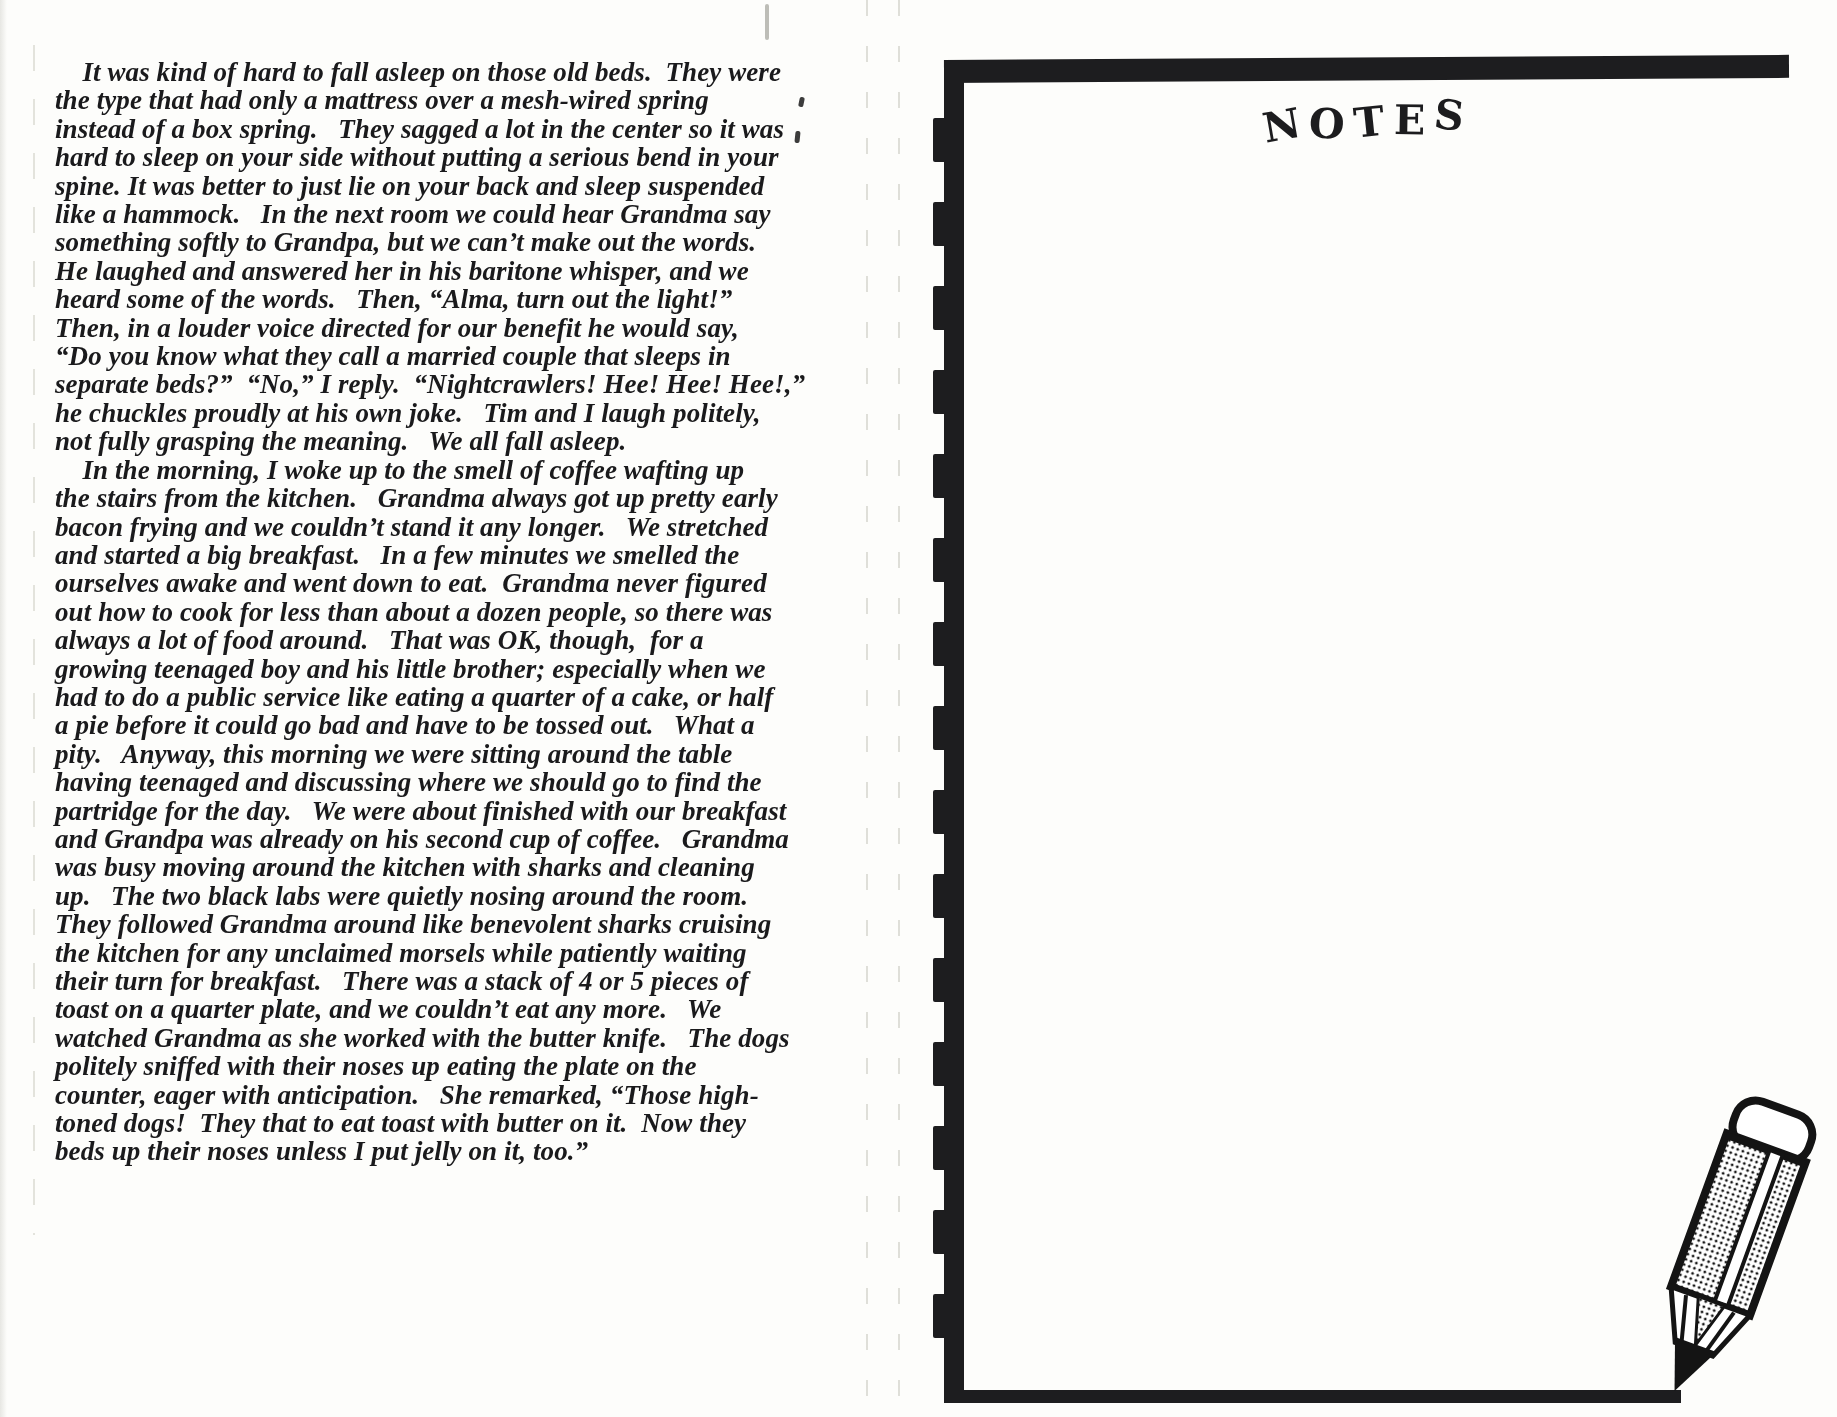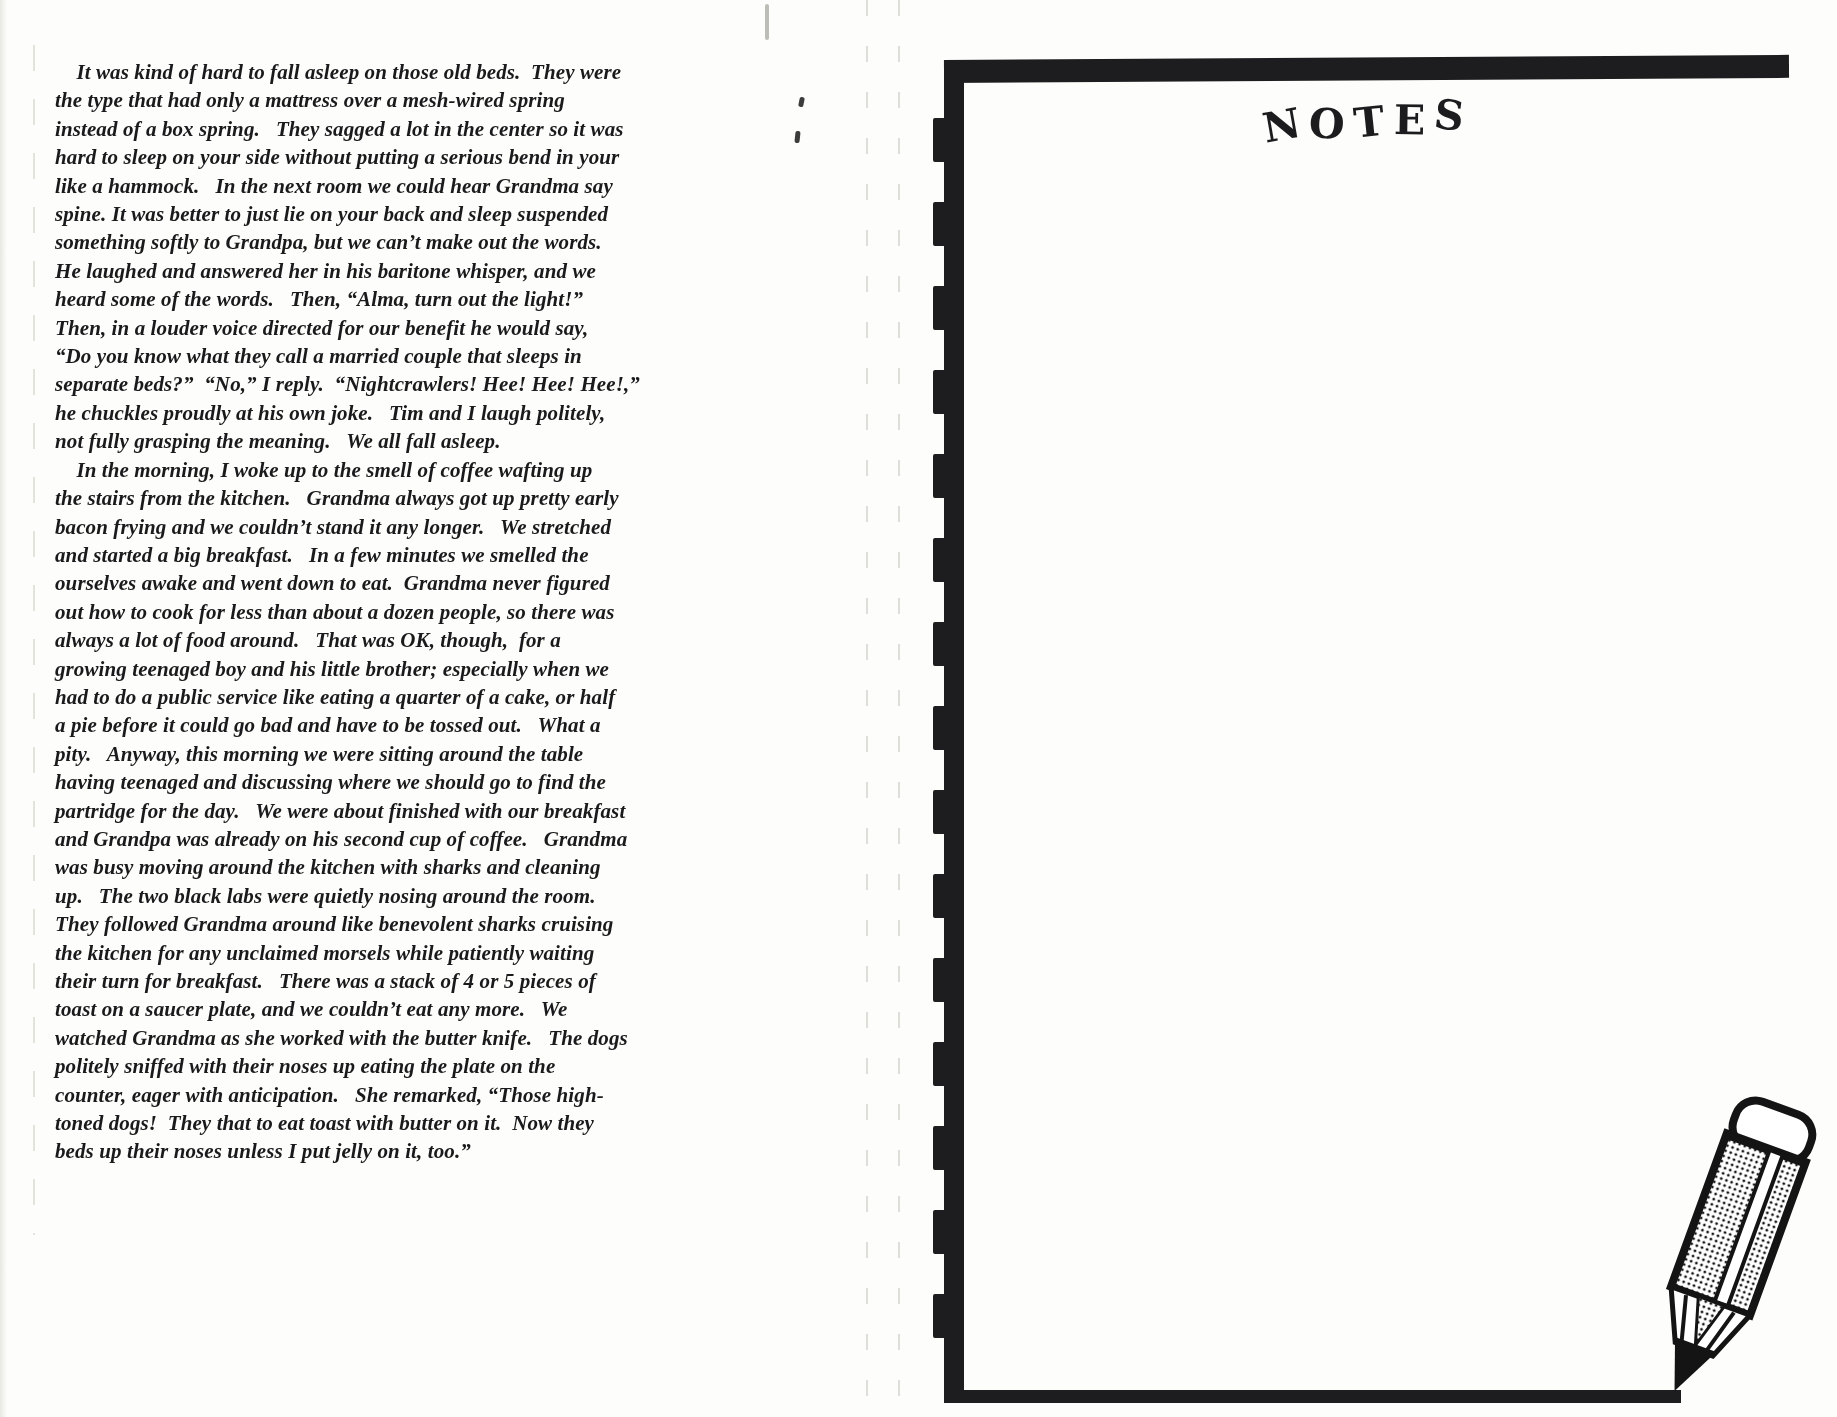--- a/index.html
+++ b/index.html
@@ -22,21 +22,21 @@
   .speck-b{left:799px;top:97px;width:5px;height:10px;transform:rotate(12deg);}
   .speck-c{left:795px;top:131px;width:5px;height:12px;transform:rotate(6deg);}
 
   
   .story{
     position:absolute;left:55px;top:58px;width:700px;
     color:#1a1a1c;
   }
   .tline{
     font-style:italic;font-weight:bold;
-    font-size:21px;line-height:28.4px;
+    font-size:27px;line-height:28.4px;
     white-space:pre;letter-spacing:0.1px;
   }
 
   
   .bar{position:absolute;background:#1d1d1f;}
   .frame-top{left:944px;top:60px;width:845px;height:23px;transform:rotate(-0.35deg);transform-origin:left center;}
   .frame-left{left:944px;top:60px;width:20px;height:1343px;}
   .frame-bottom{left:944px;top:1390px;width:737px;height:13px;}
   .tab{position:absolute;left:933px;width:13px;height:44px;background:#1d1d1f;border-radius:2px;}
 
@@ -62,22 +62,22 @@
 <div class="spine-crease crease-2"></div>
 <div class="speck speck-a"></div>
 <div class="speck speck-b"></div>
 <div class="speck speck-c"></div>
 
 <div class="story">
     <div class="tline">    It was kind of hard to fall asleep on those old beds.  They were</div>
     <div class="tline">the type that had only a mattress over a mesh-wired spring</div>
     <div class="tline">instead of a box spring.   They sagged a lot in the center so it was</div>
     <div class="tline">hard to sleep on your side without putting a serious bend in your</div>
+    <div class="tline">spine. It was better to just lie on your back and sleep suspended</div>
     <div class="tline">like a hammock.   In the next room we could hear Grandma say</div>
-    <div class="tline">spine. It was better to just lie on your back and sleep suspended</div>
     <div class="tline">something softly to Grandpa, but we can’t make out the words.</div>
     <div class="tline">He laughed and answered her in his baritone whisper, and we</div>
     <div class="tline">heard some of the words.   Then, “Alma, turn out the light!”</div>
     <div class="tline">Then, in a louder voice directed for our benefit he would say,</div>
     <div class="tline">“Do you know what they call a married couple that sleeps in</div>
     <div class="tline">separate beds?”  “No,” I reply.  “Nightcrawlers! Hee! Hee! Hee!,”</div>
     <div class="tline">he chuckles proudly at his own joke.   Tim and I laugh politely,</div>
     <div class="tline">not fully grasping the meaning.   We all fall asleep.</div>
     <div class="tline">    In the morning, I woke up to the smell of coffee wafting up</div>
     <div class="tline">the stairs from the kitchen.   Grandma always got up pretty early</div>
@@ -91,21 +91,21 @@
     <div class="tline">a pie before it could go bad and have to be tossed out.   What a</div>
     <div class="tline">pity.   Anyway, this morning we were sitting around the table</div>
     <div class="tline">having teenaged and discussing where we should go to find the</div>
     <div class="tline">partridge for the day.   We were about finished with our breakfast</div>
     <div class="tline">and Grandpa was already on his second cup of coffee.   Grandma</div>
     <div class="tline">was busy moving around the kitchen with sharks and cleaning</div>
     <div class="tline">up.   The two black labs were quietly nosing around the room.</div>
     <div class="tline">They followed Grandma around like benevolent sharks cruising</div>
     <div class="tline">the kitchen for any unclaimed morsels while patiently waiting</div>
     <div class="tline">their turn for breakfast.   There was a stack of 4 or 5 pieces of</div>
-    <div class="tline">toast on a saucer plate, and we couldn’t eat any more.   We</div>
+    <div class="tline">toast on a quarter plate, and we couldn’t eat any more.   We</div>
     <div class="tline">watched Grandma as she worked with the butter knife.   The dogs</div>
     <div class="tline">politely sniffed with their noses up eating the plate on the</div>
     <div class="tline">counter, eager with anticipation.   She remarked, “Those high-</div>
     <div class="tline">toned dogs!  They that to eat toast with butter on it.  Now they</div>
     <div class="tline">beds up their noses unless I put jelly on it, too.”</div>
   </div>
 
 <div class="bar frame-top"></div>
 <div class="bar frame-left"></div>
 <div class="bar frame-bottom"></div>

